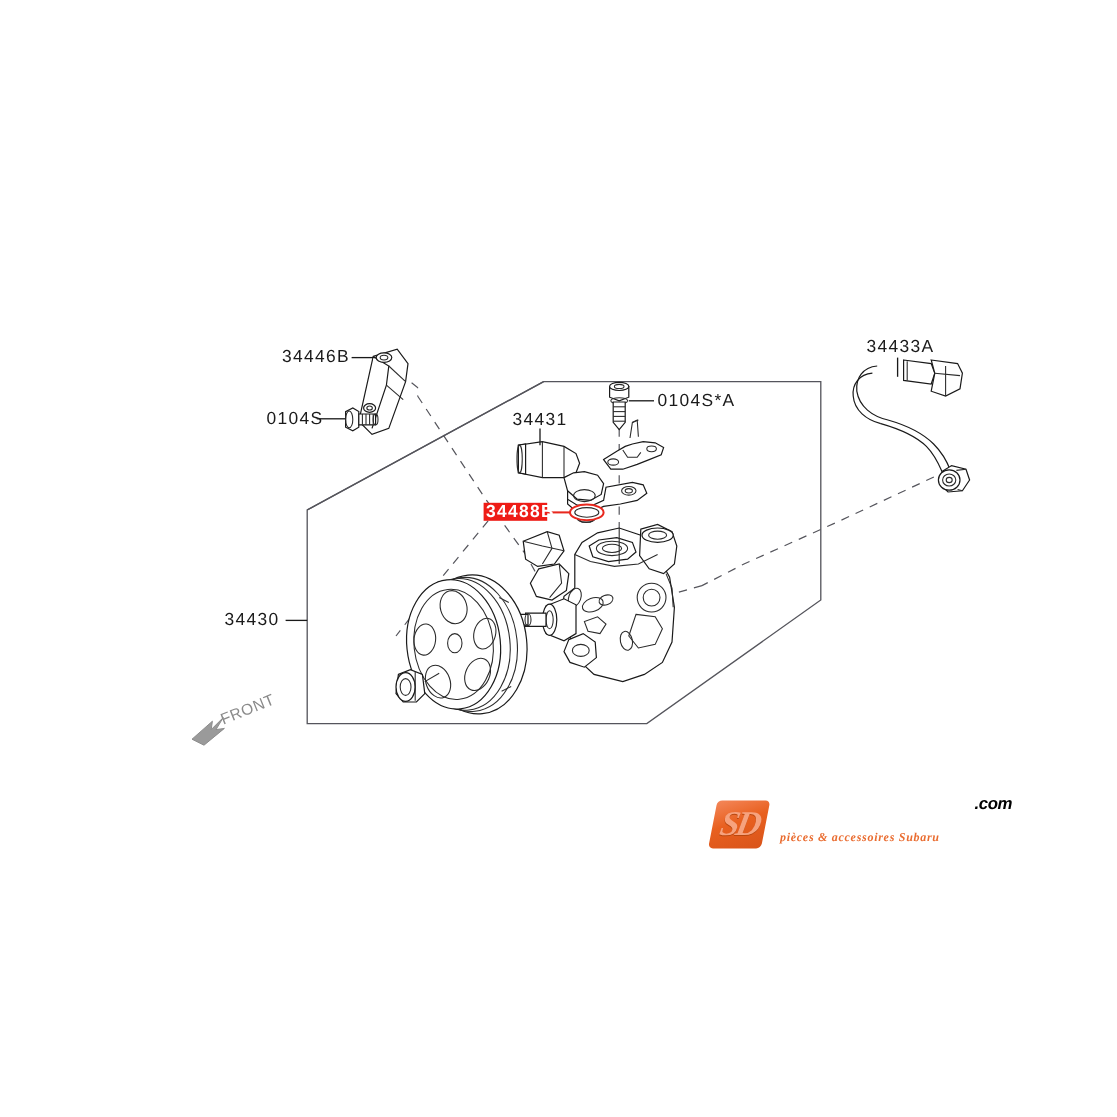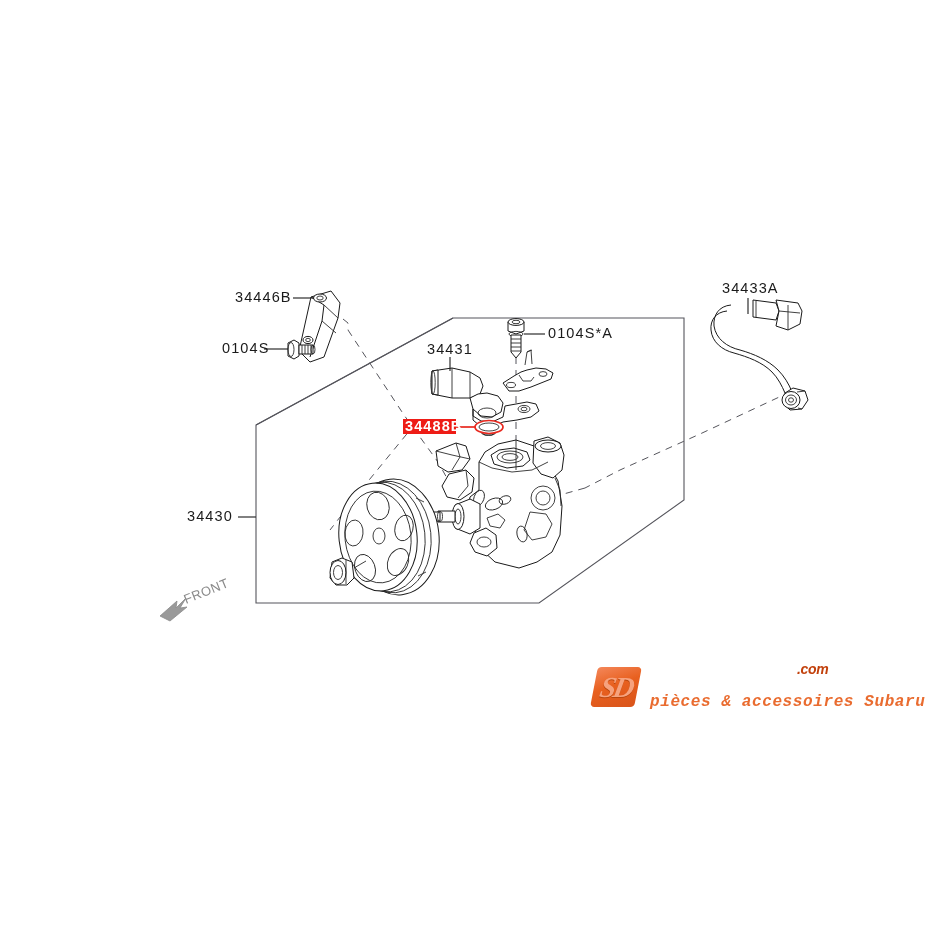--- a/index.html
+++ b/index.html
@@ -118,37 +118,37 @@
     letter-spacing: -1px;
     background: linear-gradient(#fdfdfd 0%, #c9c9cc 42%, #89898f 55%, #e4e4e7 100%);
     -webkit-background-clip: text;
     background-clip: text;
     color: transparent;
     -webkit-text-stroke: 0.7px #9a9a9f;
     white-space: nowrap;
   }
   .wm-dotcom {
     position: absolute;
-    left: 203px;
+    left: 218px;
     top: -2px;
     font-family: "Liberation Sans", sans-serif;
     font-weight: bold;
     font-style: italic;
     font-size: 14px;
-    color: #c2410c;
+    color: #000000;
     letter-spacing: -0.3px;
   }
   .wm-tag {
     position: absolute;
     left: 56px;
     top: 30px;
-    font-family: Liberation Mono, monospace;
+    font-family: Liberation Serif, serif;
     font-weight: bold;
     font-style: italic;
-    font-size: 16px;
+    font-size: 10px;
     color: #e8601f;
     letter-spacing: 0.6px;
     white-space: nowrap;
     opacity: 0.92;
   }
 </style>
 </head>
 <body>
 
 <div id="canvas">

